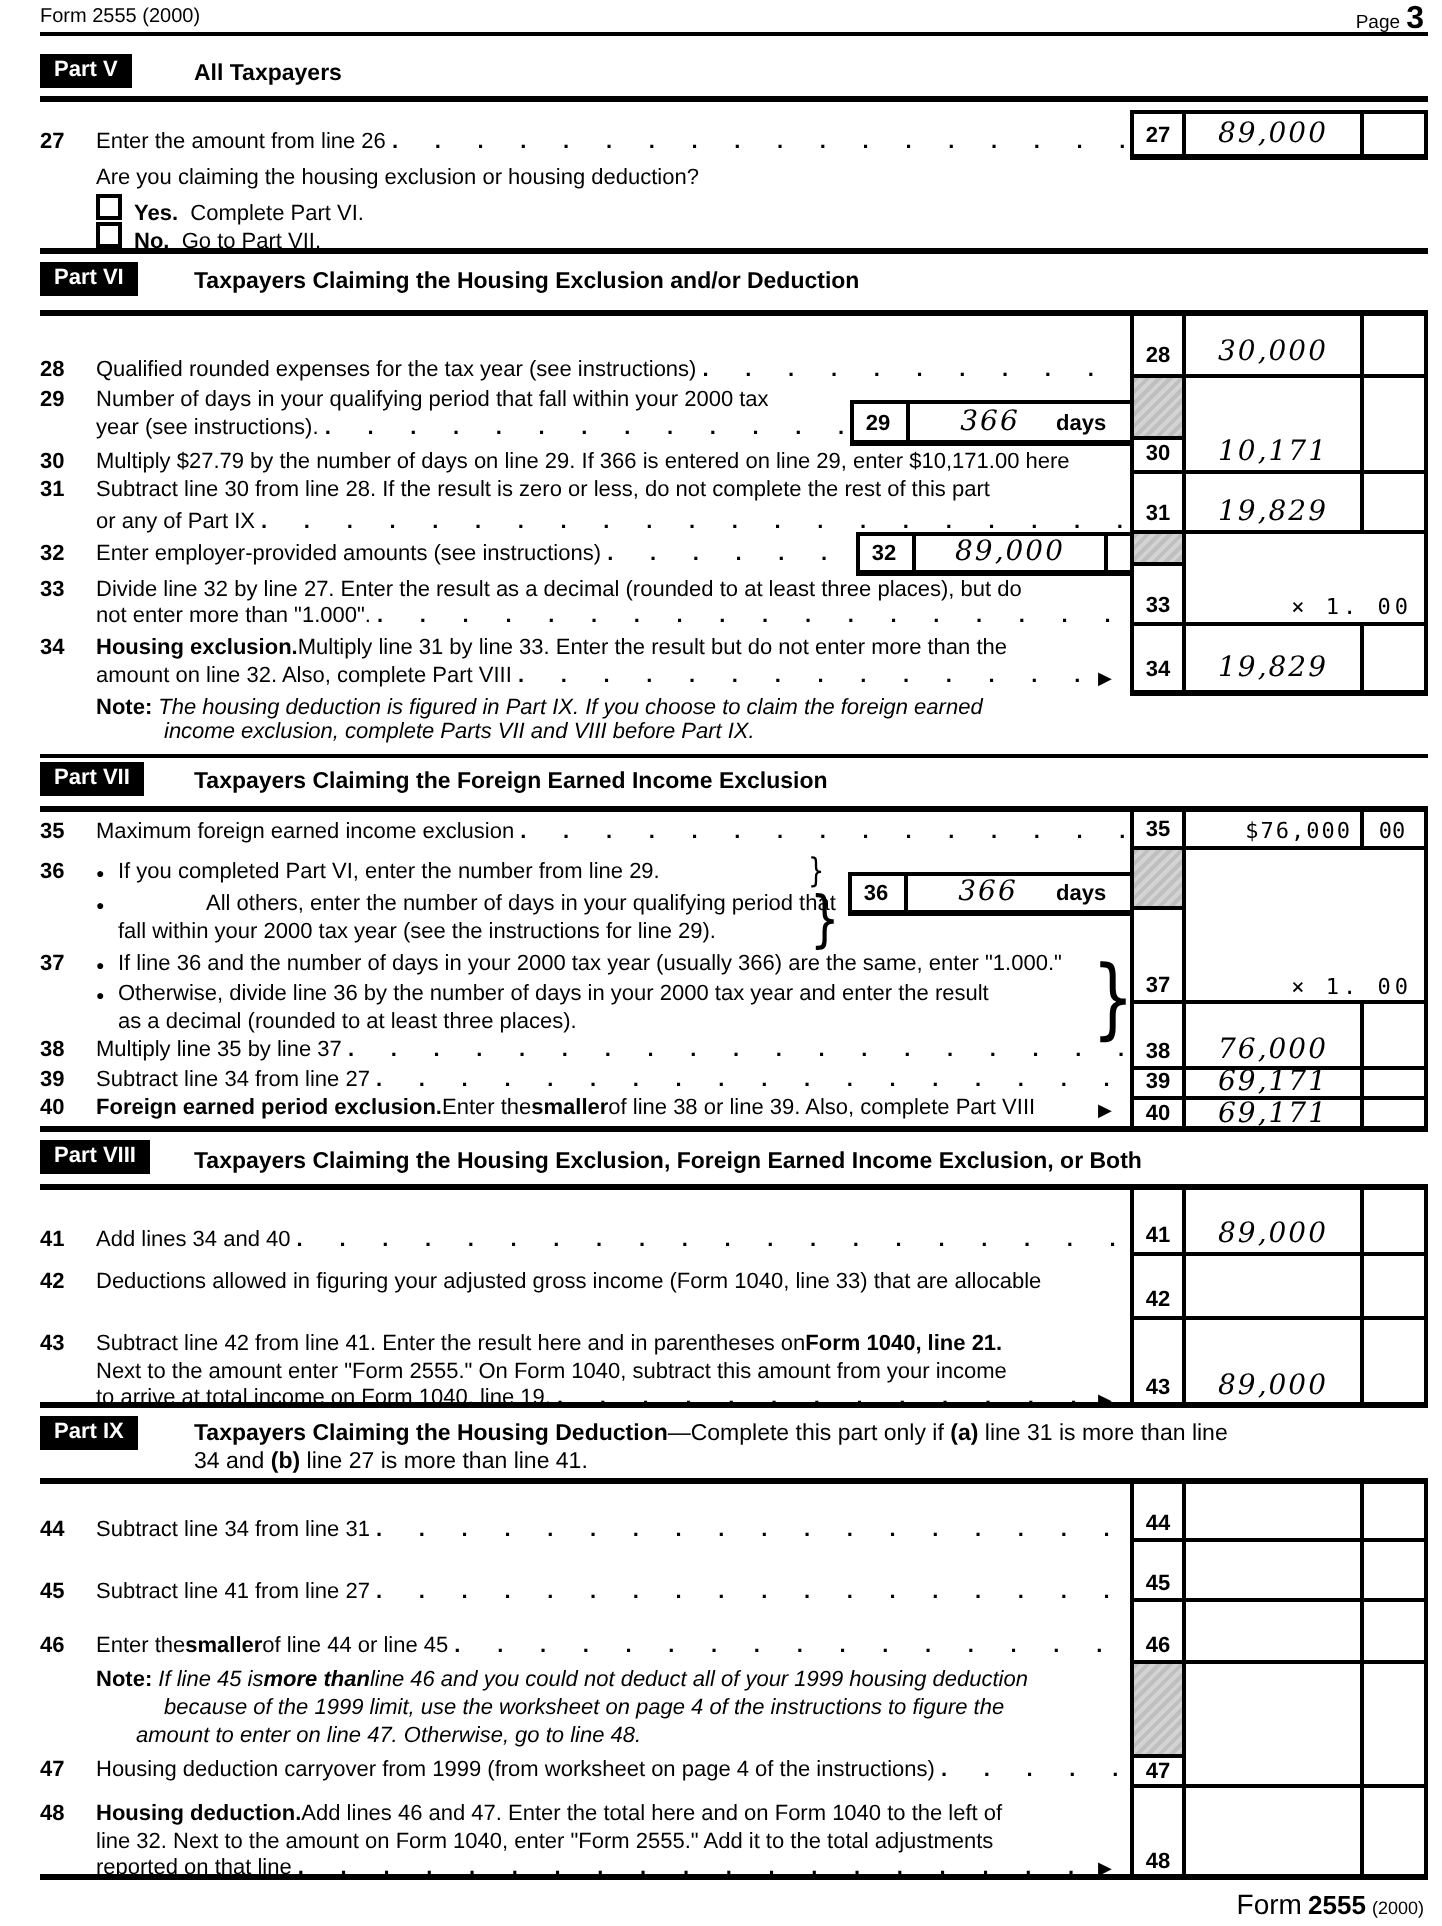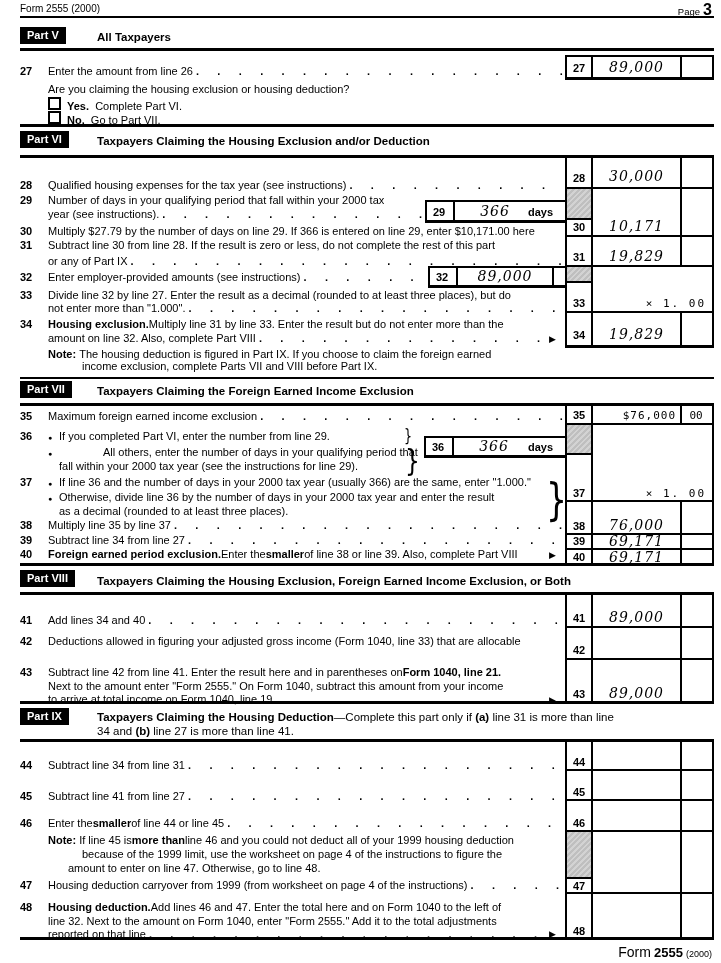--- a/index.html
+++ b/index.html
@@ -13,21 +13,21 @@
   .hl,.vl{position:absolute;background:#000;}
   .gray{position:absolute;background:#c9c9c9;background-image:repeating-linear-gradient(135deg,#bfbfbf 0 2px,#d3d3d3 2px 4px);}
   .cellno{position:absolute;font-weight:bold;text-align:center;width:26px;}
   .val{position:absolute;font-family:"DejaVu Serif",serif;font-style:italic;font-size:14px;
        letter-spacing:1px;text-align:center;width:87px;}
   .mono{position:absolute;font-family:"DejaVu Sans Mono",monospace;font-size:11px;}
   .x100{letter-spacing:2px;text-align:right;width:106px;}
   .band-label{position:absolute;background:#000;color:#fff;font-weight:bold;font-size:11px;padding:2px 7px 3px;}
   .band-title{position:absolute;font-weight:bold;font-size:11.5px;line-height:14px;}
   .cb{display:inline-block;width:9px;height:9px;border:2px solid #000;margin-right:6px;vertical-align:-2px;flex:none;}
-  .it{}
+  .it{font-style:italic;}
   .bul{flex:none;width:11px;font-size:7px;}
   .bul::before{content:"●";}
   .brace{position:absolute;font-family:"DejaVu Sans",sans-serif;font-weight:normal;transform:scaleX(.75);transform-origin:left center;}
   .arrow{position:absolute;font-size:9px;}
   .hdr-small{font-size:10px;}
   b{font-weight:bold;}
 </style>
 </head>
 <body>
 
@@ -73,21 +73,21 @@
   <div class="val" style="left:593px;top:59px;">89,000</div>
 
   <div class="hl" style="left:20px;top:124px;width:694px;height:3px;"></div>
 
   <div class="band-label" style="left:20px;top:131px;">Part VI</div>
   <div class="band-title" style="left:97px;top:134px;">Taxpayers Claiming the Housing Exclusion and/or Deduction</div>
   <div class="hl" style="left:20px;top:155px;width:694px;height:3px;"></div>
 
   <div class="tr" style="left:20px;top:179px;width:543px;">
     <span class="no">28</span>
-    <span>Qualified housing expenses for the tax year (see instructions)</span>
+    <span>Qualified rounded expenses for the tax year (see instructions)</span>
       <span class="leader"></span>
   </div>
   <div class="tr" style="left:20px;top:194px;width:543px;">
     <span class="no">29</span>
     <span>Number of days in your qualifying period that fall within your 2000 tax</span>
   </div>
   <div class="tr" style="left:48px;top:208px;width:377px;">
     <span>year (see instructions).</span>
       <span class="leader"></span>
   </div>

